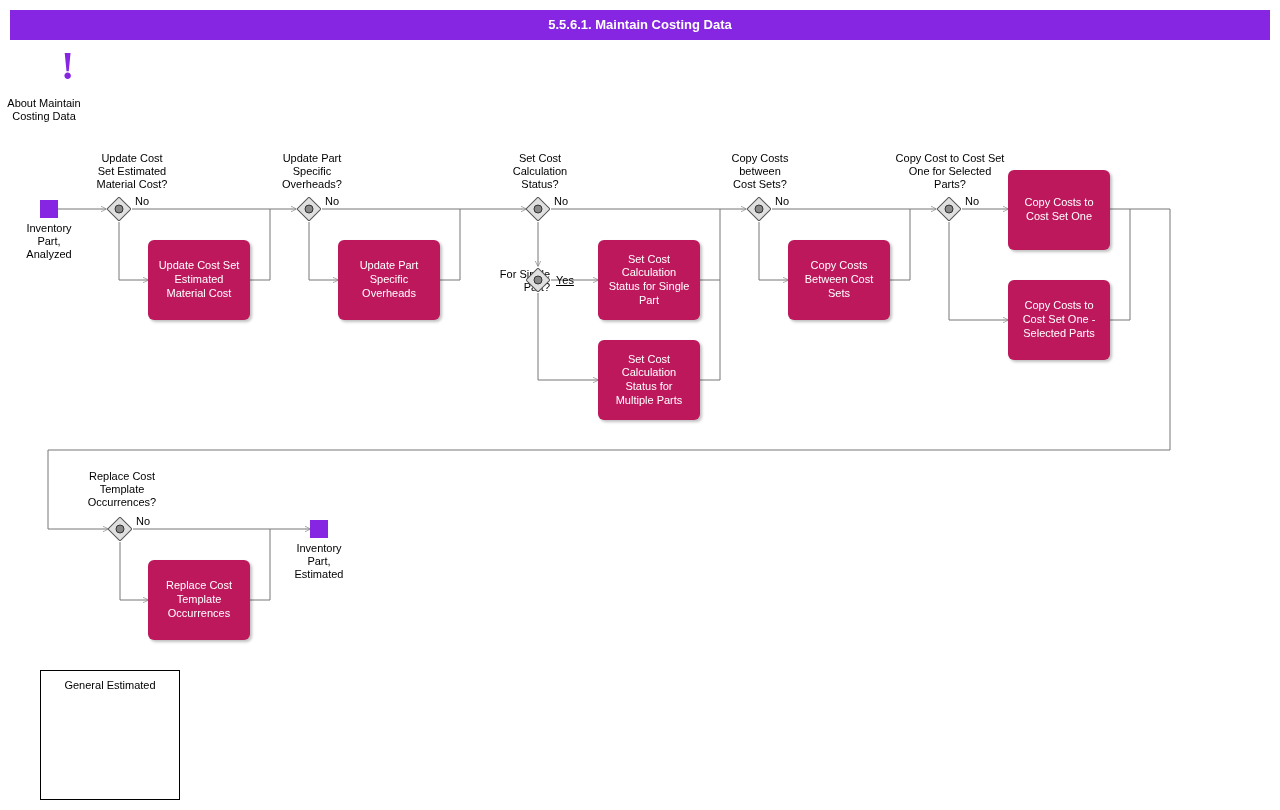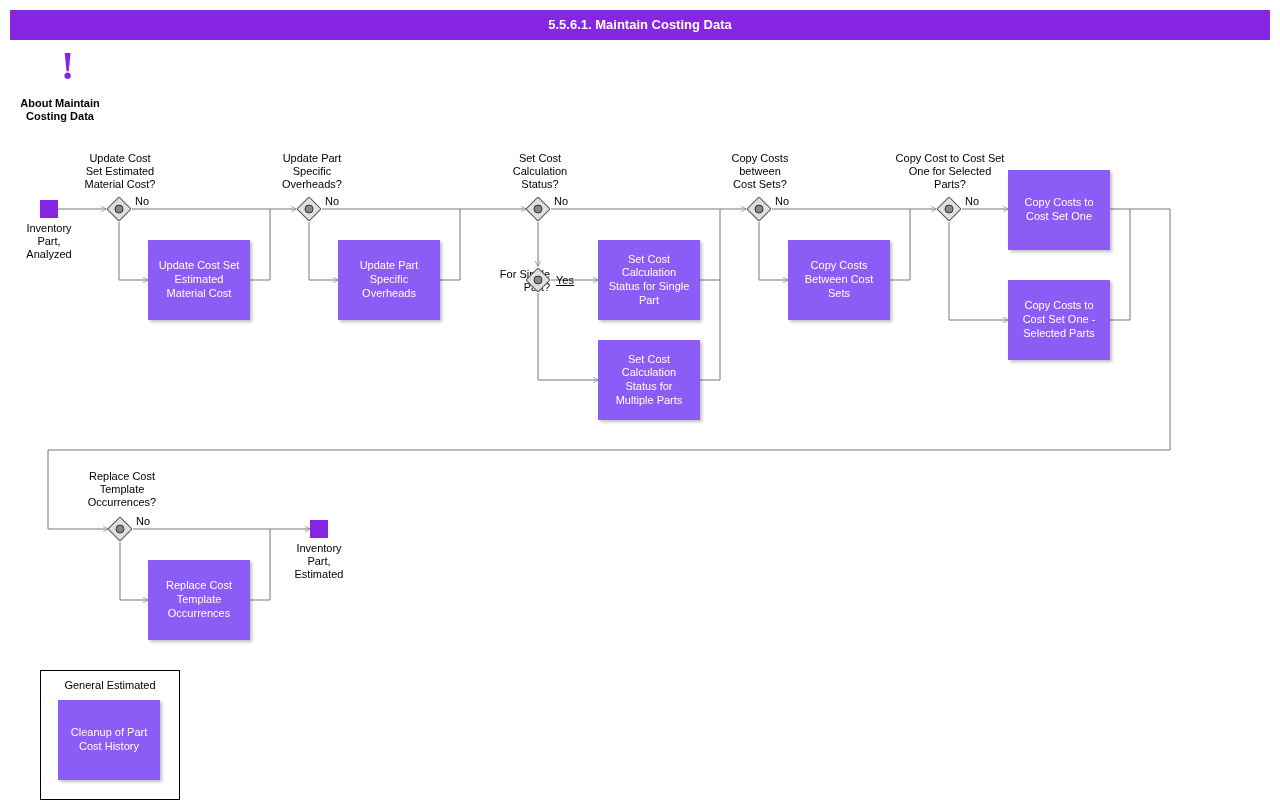--- a/index.html
+++ b/index.html
@@ -48,26 +48,26 @@
   }
   .mini-label {
     position: absolute;
     font-size: 11px;
     line-height: 1.2;
     text-align: right;
     white-space: pre;
   }
   .activity {
     position: absolute;
-    background: #8b5cf6;
+    background: #be185d;
     color: #fff;
     text-align: center;
     font-size: 11px;
     line-height: 1.25;
-    border-radius: 0;
+    border-radius: 6px;
     display: flex;
     align-items: center;
     justify-content: center;
     padding: 17px;
     box-sizing: border-box;
     white-space: pre;
     box-shadow: 2px 2px 3px rgba(0,0,0,0.25);
   }
   .start-end {
     position: absolute;
@@ -108,21 +108,21 @@
 </head>
 <body>
 
 <div class="canvas">
 
   <div class="header-bar">
     <span>5.5.6.1. Maintain Costing Data</span>
   </div>
 
   <div class="bang" style="left:61px; top:46px;">!</div>
-  <div class="label" style="left:16px; top:97px; width:88px;font-weight:bold;">About Maintain
+  <div class="label" style="left:0; top:97px; width:88px;">About Maintain
 Costing Data</div>
 
   <svg class="flow">
     <defs>
       <marker id="arrow" viewBox="0 0 10 10" refX="9" refY="5" markerWidth="6" markerHeight="6" orient="auto-start-reverse">
         <path d="M 0 0 L 10 5 L 0 10 z" fill="#777"></path>
       </marker>
     </defs>
 
     <path d="M 58 209 L 106 209" marker-end="url(#arrow)"></path>
@@ -172,21 +172,21 @@
     <path d="M 120 542 L 120 600 L 148 600" marker-end="url(#arrow)"></path>
 
     <path d="M 250 600 L 270 600 L 270 529"></path>
   </svg>
 
   <div class="start-end" style="left:40px; top:200px;"></div>
   <div class="label" style="left:20px; top:222px; width:58px;">Inventory
 Part,
 Analyzed</div>
 
-  <div class="label" style="left:70px; top:152px; width:100px;">Update Cost
+  <div class="label" style="left:82px; top:152px; width:100px;">Update Cost
 Set Estimated
 Material Cost?</div>
   <div class="gateway" style="left:107px; top:197px;">
     <svg width="24" height="24">
         <g transform="translate(12,12) rotate(45)">
           <rect x="-8.5" y="-8.5" width="17" height="17" fill="#e0e0e0" stroke="#555"></rect>
         </g>
         <circle cx="12" cy="12" r="4" fill="#888" stroke="#333"></circle>
       </svg>
   </div>
@@ -303,16 +303,14 @@
 Occurrences</div>
 
   <div class="start-end" style="left:310px; top:520px;"></div>
   <div class="label" style="left:290px; top:542px; width:58px;">Inventory
 Part,
 Estimated</div>
 
   <div class="group-box" style="left:40px; top:670px; width:140px; height:130px;">
     <div class="group-title">General Estimated</div>
   </div>
-  <div class="activity" style="left:58px; top:700px; width:102px; height:80px;">Cleanup of Part
-Cost History</div>
 
 </div>
 
 </body></html>

